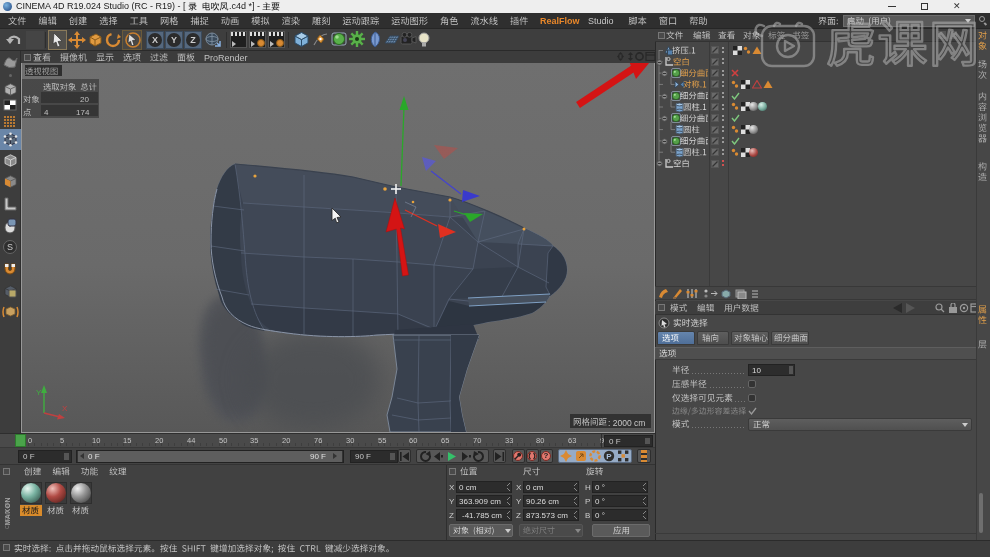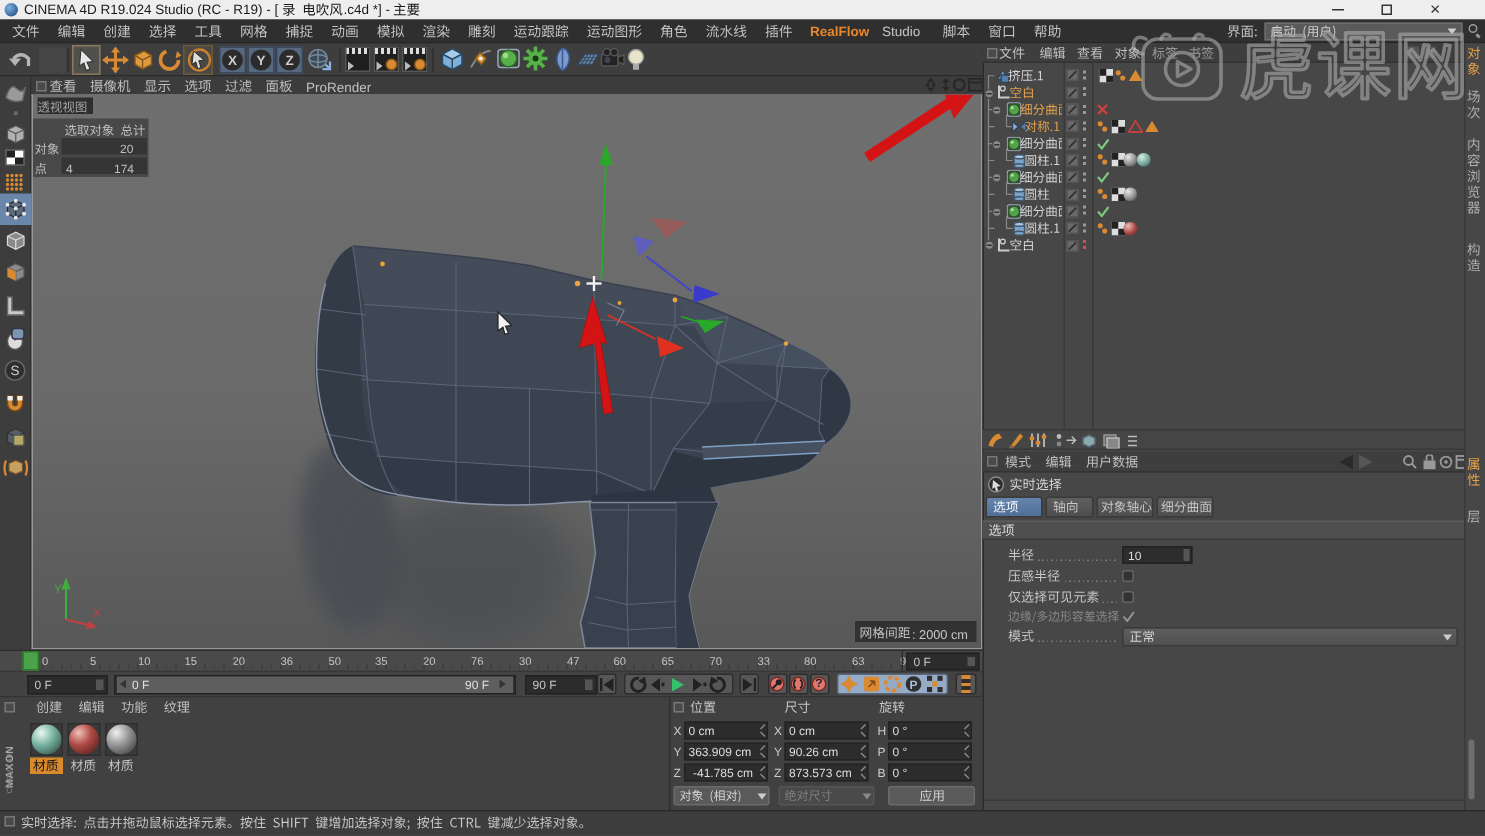--- a/index.html
+++ b/index.html
@@ -320,27 +320,27 @@
 <div class="a lat" style="left:44px;top:108px;font-size:8px;color:#c0c0c0">4</div>
 <div class="a lat" style="left:76px;top:108px;font-size:8px;color:#c0c0c0">174</div>
 <div class="a lat" style="left:608px;top:418px;font-size:8.5px;color:#c8c8c8"> : 2000 cm</div>
 <div class="a" style="left:0;top:433px;width:655px;height:15px;background:#4a4a4a;border-top:1px solid #2e2e2e;border-bottom:1px solid #383838"></div>
 <div class="a" style="left:15px;top:434px;width:11px;height:13px;background:#4aa34a;border:1px solid #2e7a2e"></div>
 <div class="a lat" style="left:28px;top:436px;font-size:7.5px;color:#c4c4c4">0</div>
 <div class="a lat" style="left:60px;top:436px;font-size:7.5px;color:#c4c4c4">5</div>
 <div class="a lat" style="left:92px;top:436px;font-size:7.5px;color:#c4c4c4">10</div>
 <div class="a lat" style="left:123px;top:436px;font-size:7.5px;color:#c4c4c4">15</div>
 <div class="a lat" style="left:155px;top:436px;font-size:7.5px;color:#c4c4c4">20</div>
-<div class="a lat" style="left:187px;top:436px;font-size:7.5px;color:#c4c4c4">36</div>
+<div class="a lat" style="left:187px;top:436px;font-size:7.5px;color:#c4c4c4">44</div>
 <div class="a lat" style="left:219px;top:436px;font-size:7.5px;color:#c4c4c4">50</div>
 <div class="a lat" style="left:250px;top:436px;font-size:7.5px;color:#c4c4c4">35</div>
 <div class="a lat" style="left:282px;top:436px;font-size:7.5px;color:#c4c4c4">20</div>
 <div class="a lat" style="left:314px;top:436px;font-size:7.5px;color:#c4c4c4">76</div>
 <div class="a lat" style="left:346px;top:436px;font-size:7.5px;color:#c4c4c4">30</div>
-<div class="a lat" style="left:378px;top:436px;font-size:7.5px;color:#c4c4c4">47</div>
+<div class="a lat" style="left:378px;top:436px;font-size:7.5px;color:#c4c4c4">55</div>
 <div class="a lat" style="left:409px;top:436px;font-size:7.5px;color:#c4c4c4">60</div>
 <div class="a lat" style="left:441px;top:436px;font-size:7.5px;color:#c4c4c4">65</div>
 <div class="a lat" style="left:473px;top:436px;font-size:7.5px;color:#c4c4c4">70</div>
 <div class="a lat" style="left:505px;top:436px;font-size:7.5px;color:#c4c4c4">33</div>
 <div class="a lat" style="left:536px;top:436px;font-size:7.5px;color:#c4c4c4">80</div>
 <div class="a lat" style="left:568px;top:436px;font-size:7.5px;color:#c4c4c4">63</div>
 <div class="a lat" style="left:600px;top:436px;font-size:7.5px;color:#c4c4c4">90</div>
 <div class="a" style="left:28px;top:443px;width:575px;height:3px;background-image:repeating-linear-gradient(90deg,#3e3e3e 0 1px,transparent 1px 6.355px)"></div>
 <div class="a" style="left:601px;top:433px;width:1px;height:15px;background:#2e2e2e"></div>
 <div class="a" style="left:604px;top:435px;width:49px;height:12px;background:#2c2c2c;border:1px solid #222"></div>

